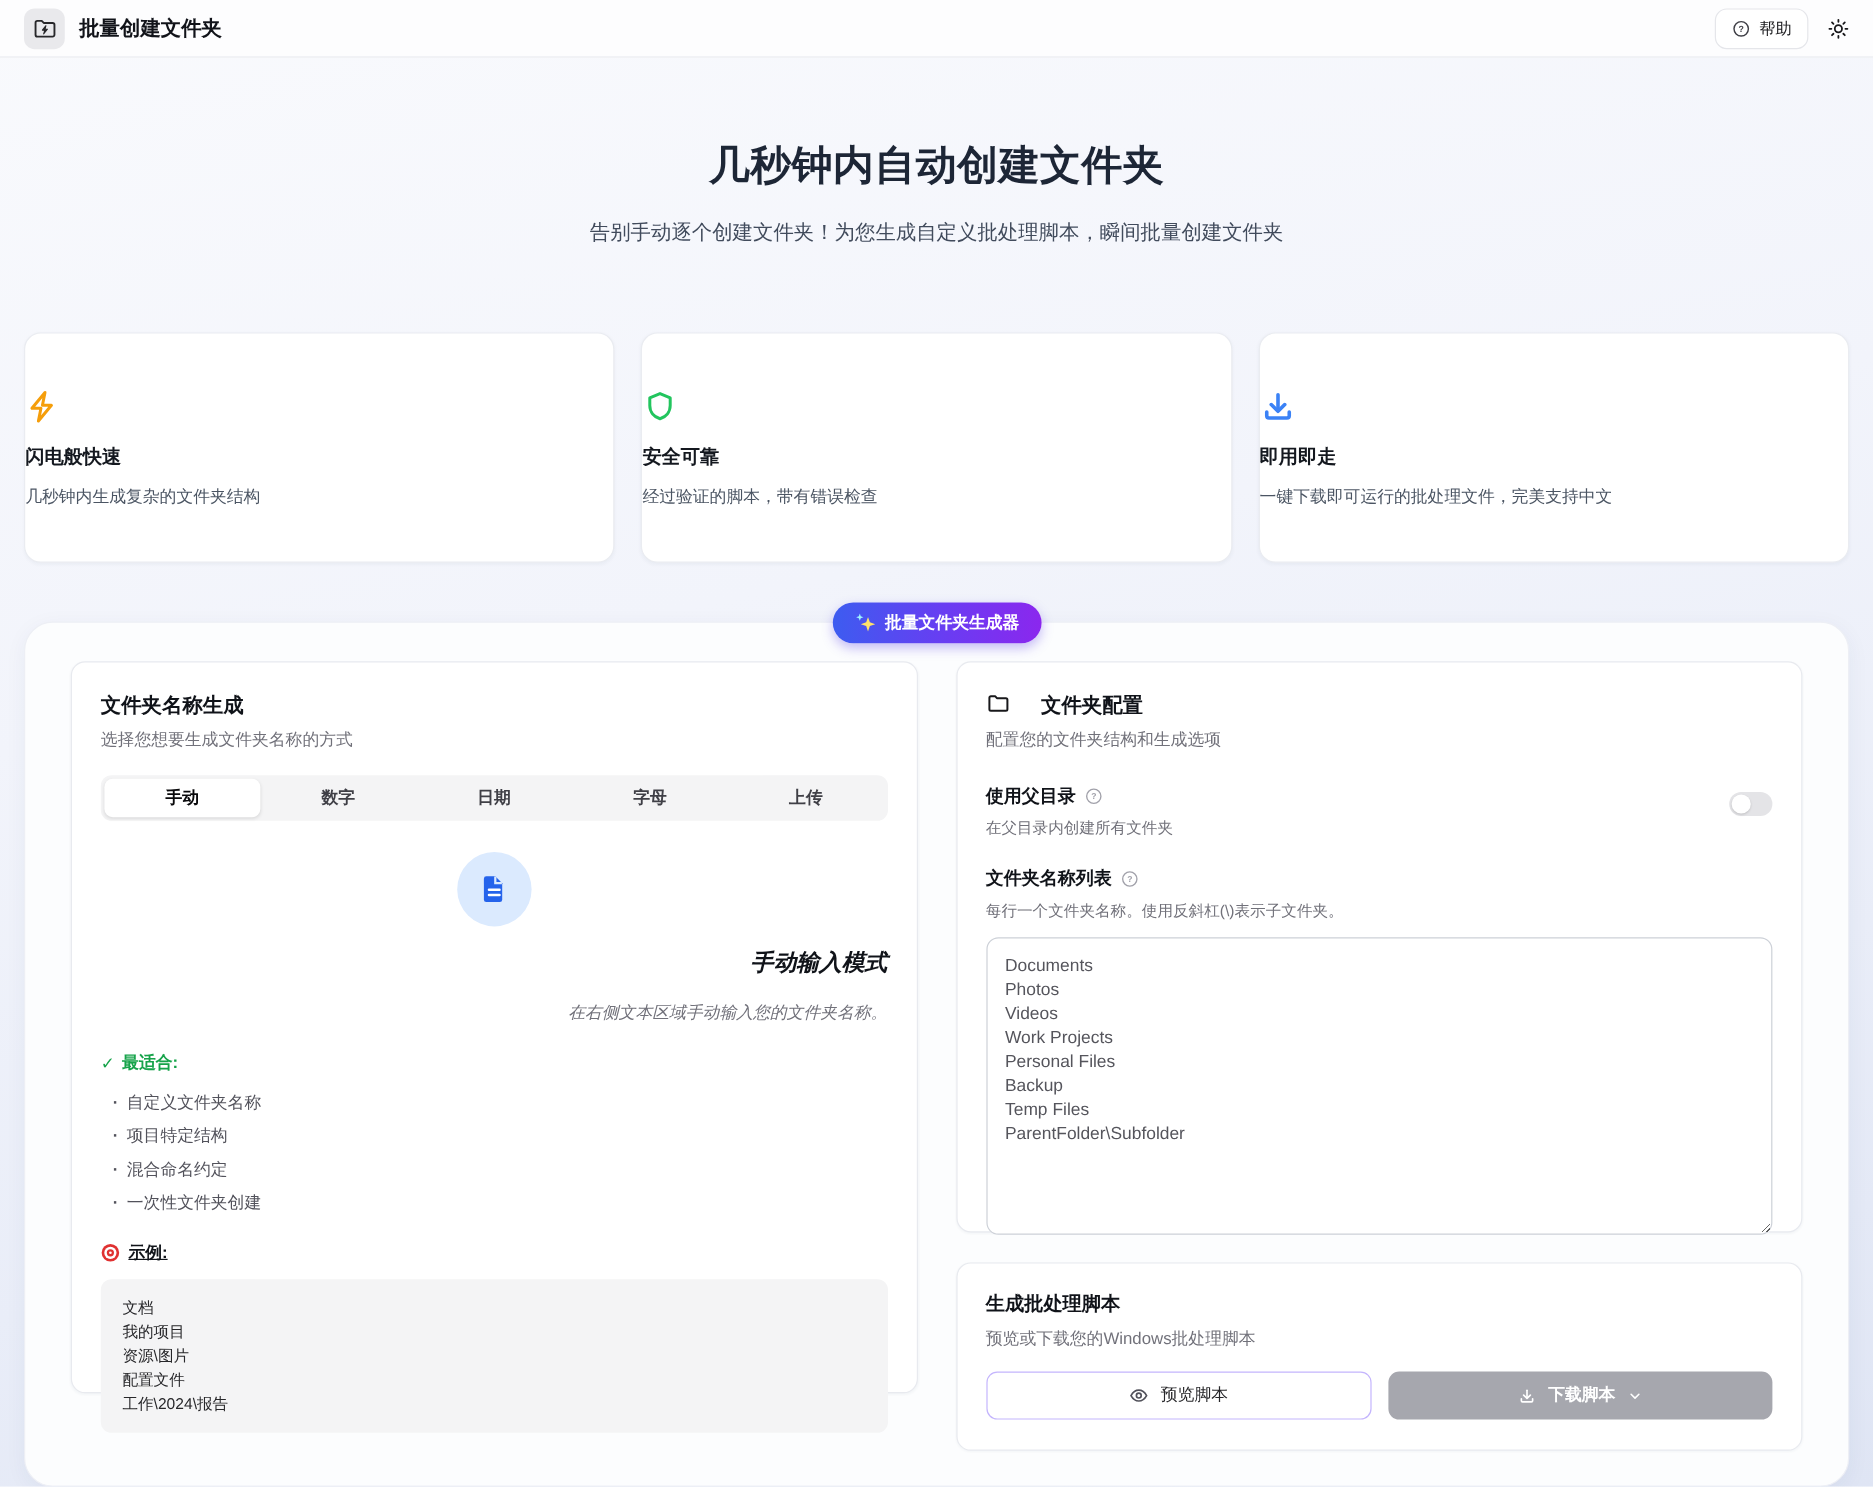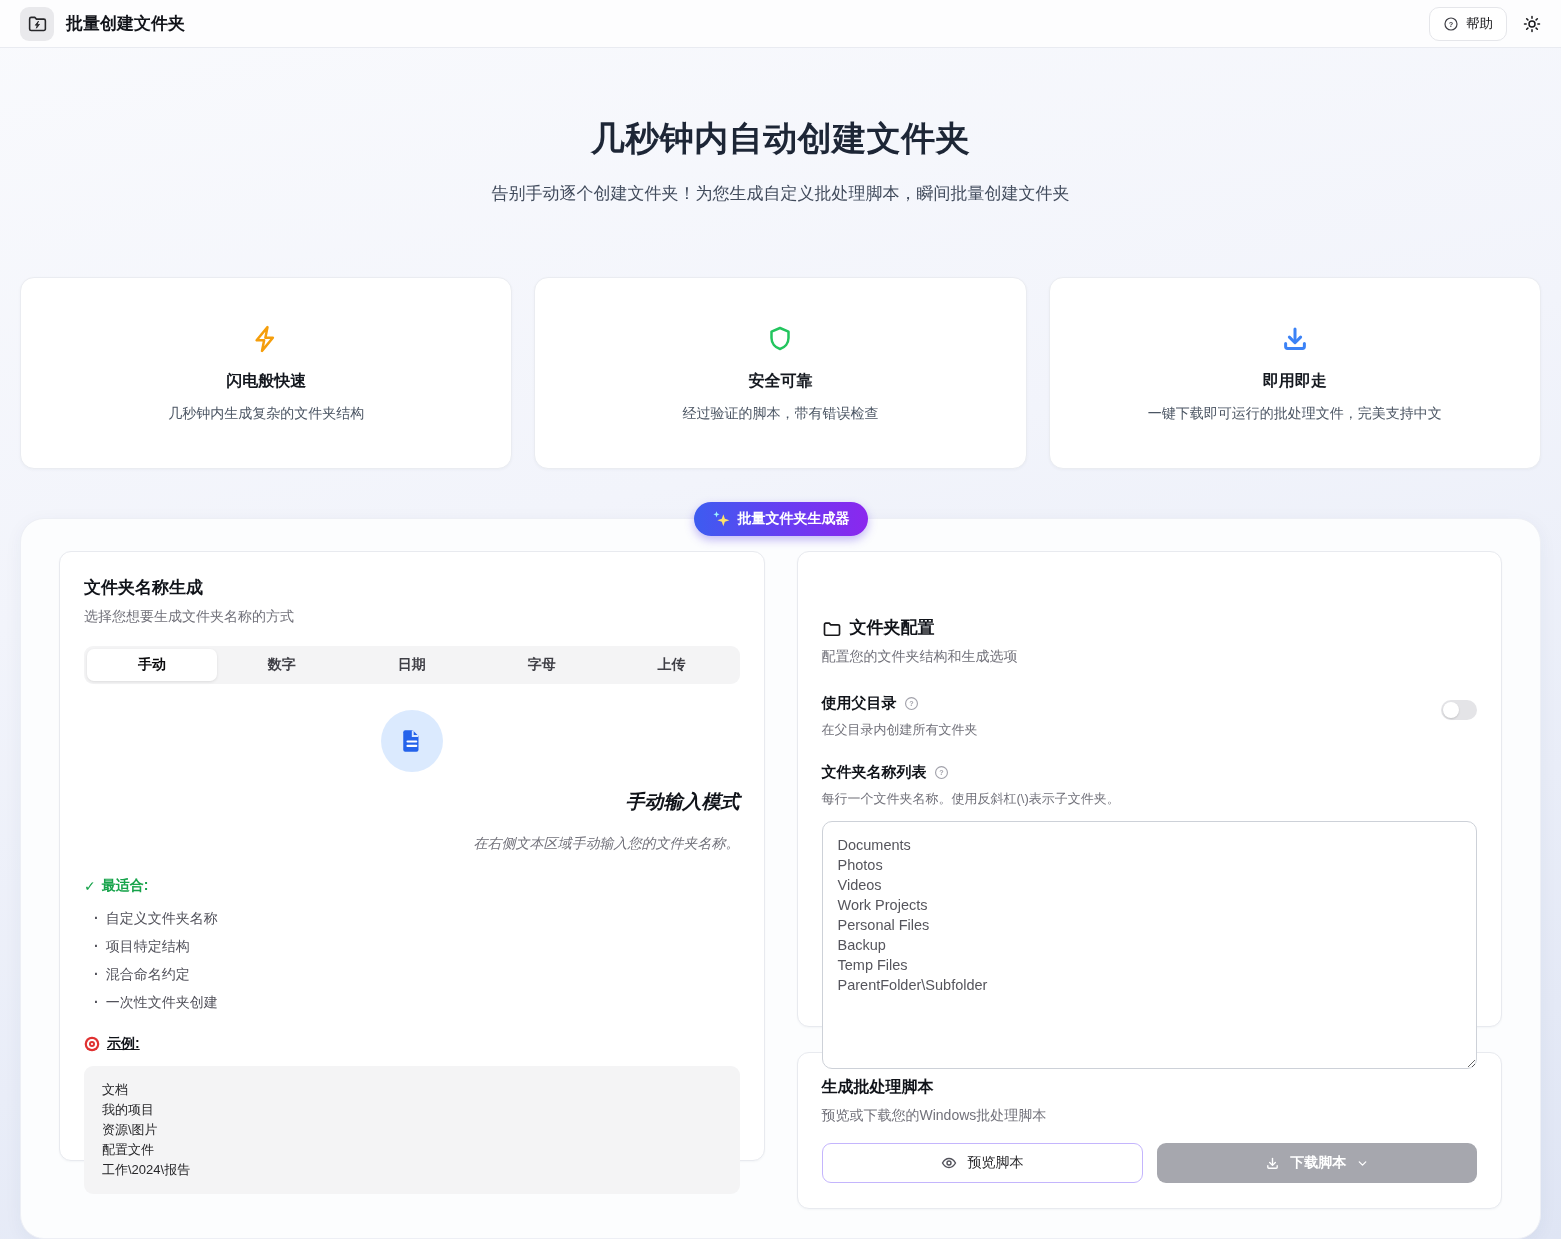--- a/index.html
+++ b/index.html
@@ -21,21 +21,21 @@
 
   
   .hero { height:229px; padding-top:68px; text-align:center; }
   .hero h1 { font-size:34px; line-height:44px; font-weight:800; color:#1d2636; letter-spacing:.5px; }
   .hero p { margin:20px auto 0; max-width:690px; font-size:17px; line-height:27px; color:#414b5c; }
 
   
   .features { display:flex; gap:22px; padding:0 20px; }
   .feature-card { flex:1; height:192px; background:#fff; border:1px solid #eaecf1; border-radius:14px;
                   box-shadow:0 1px 3px rgba(30,40,70,.04); display:flex; flex-direction:column;
-                  align-items:center; justify-content:center; text-align:center; }
+                  align-items:flex-start; justify-content:center; text-align:center; }
   .feature-card h3 { font-size:16px; font-weight:700; color:#14181f; margin-top:17px; }
   .feature-card p { font-size:14px; color:#4b5563; margin-top:13px; }
 
   
   .main-wrap { position:relative; margin:49px 20px 0; background:#fcfdfe; border:1px solid #edeff5;
                border-radius:24px; height:721px; box-shadow:0 4px 18px rgba(40,55,100,.05);
                padding:32px 38px 0; display:grid; grid-template-columns:1fr 1fr; gap:0 32px; }
   .badge { position:absolute; top:-17px; left:50%; transform:translateX(-50%);
            height:34px; padding:0 18px; border-radius:17px; display:flex; align-items:center; gap:8px;
            background:linear-gradient(90deg,#3d5cf0 0%,#6a3cf2 55%,#8b27ee 100%);
@@ -234,21 +234,21 @@
         <div class="ex-line">我的项目</div>
         <div class="ex-line">资源\图片</div>
         <div class="ex-line">配置文件</div>
         <div class="ex-line">工作\2024\报告</div>
       </div>
     </div>
 
     <div>
 
       <div class="panel cfg-panel">
-        <h2 style="display:flex;align-items:flex-end;gap:8px;margin-top:40px;">
+        <h2 style="display:flex;align-items:flex-start;gap:26px;">
           <span>
             <svg width="20" height="20" viewBox="0 0 24 24" fill="none" stroke="#18181b" stroke-width="2" stroke-linejoin="round">
               <path d="M3 6.5A1.5 1.5 0 0 1 4.5 5h4.2l1.8 2h9A1.5 1.5 0 0 1 21 8.5V18a1.5 1.5 0 0 1-1.5 1.5h-15A1.5 1.5 0 0 1 3 18z"></path>
             </svg>
           </span>
           <span>文件夹配置</span>
         </h2>
         <div class="sub">配置您的文件夹结构和生成选项</div>
 
         <div class="cfg-row">

